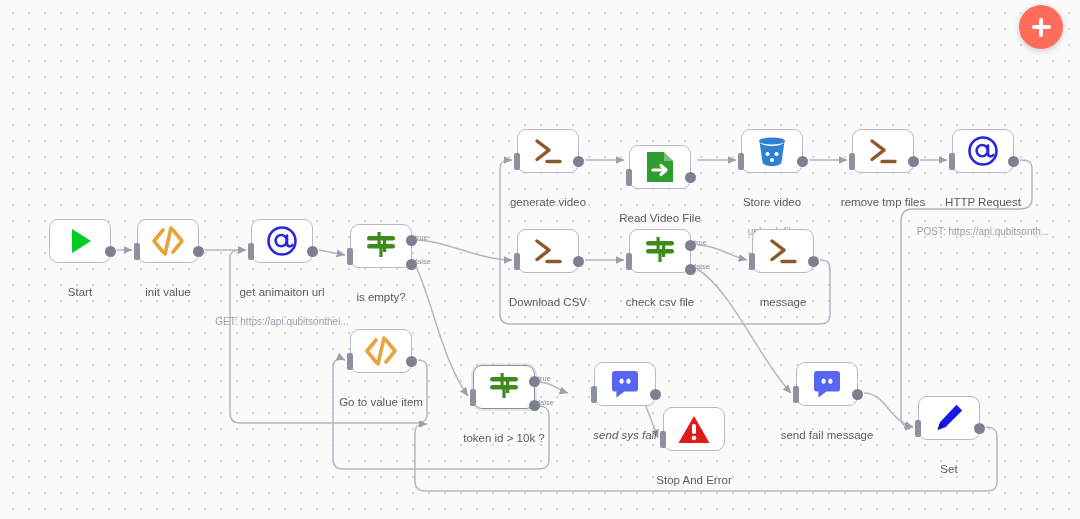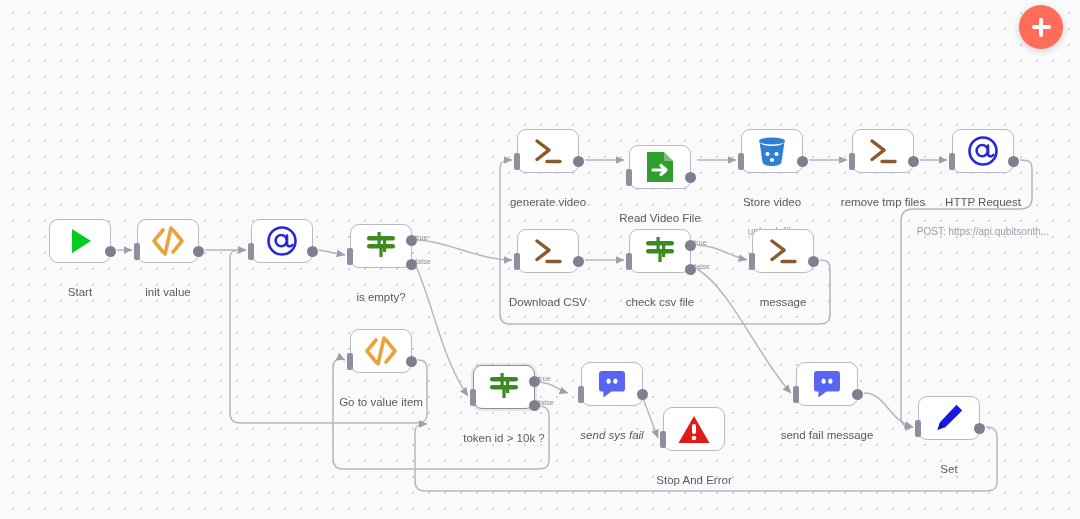--- a/index.html
+++ b/index.html
@@ -176,20 +176,21 @@
       <div class="node" style="left: 251px; top: 219px;">
         <span class="port in single"></span>
         <span class="port out single"></span>
         <span class="glyph">
           <svg width="34" height="34" viewBox="0 0 34 34">
             <circle cx="17" cy="17" r="13.5" fill="none" stroke="#2727dd" stroke-width="2.6"></circle>
             <circle cx="16.2" cy="16.6" r="5.6" fill="none" stroke="#2727dd" stroke-width="2.6"></circle>
             <path d="M22 11.5 L22 19.5 C22 22.6 25.5 23.2 27.4 21" fill="none" stroke="#2727dd" stroke-width="2.6" stroke-linecap="round"></path>
           </svg>
         </span>
+        <span class="caption"><span>get animaiton url</span><span class="subcaption">GET: https://api.qubitsonthei...</span></span>
       </div>
       <div class="node" style="left: 350px; top: 224px;">
         <span class="port in single"></span>
         <span class="port out t"></span>
         <span class="portlabel t">true</span>
         <span class="port out f"></span>
         <span class="portlabel f">false</span>
         <span class="glyph">
           <svg width="34" height="32" viewBox="0 0 34 32">
             <rect x="3" y="6" width="28" height="4.6" rx="2.3" fill="#3d8a1e"></rect>
@@ -323,21 +324,21 @@
           <svg width="34" height="32" viewBox="0 0 34 32">
             <rect x="3" y="6" width="28" height="4.6" rx="2.3" fill="#3d8a1e"></rect>
             <rect x="3" y="14" width="28" height="4.6" rx="2.3" fill="#3d8a1e"></rect>
             <rect x="13.5" y="2" width="3.2" height="12" fill="#3d8a1e"></rect>
             <rect x="19" y="10" width="3.2" height="12" fill="#3d8a1e"></rect>
             <rect x="15.4" y="18" width="3.2" height="9" fill="#3d8a1e"></rect>
           </svg>
         </span>
         <span class="caption"><span>token id &gt; 10k ?</span></span>
       </div>
-      <div class="node" style="left: 581px; top: 362px; font-style: italic;">
+      <div class="node" style="left: 594px; top: 362px; font-style: italic;">
         <span class="port in single"></span>
         <span class="port out single"></span>
         <span class="glyph">
           <svg width="30" height="30" viewBox="0 0 30 30">
             <path d="M5.2 2 H24.8 A3.2 3.2 0 0 1 28 5.2 V19.4 A3.2 3.2 0 0 1 24.8 22.6 H14.5 L6.4 28.6 V22.6 H5.2 A3.2 3.2 0 0 1 2 19.4 V5.2 A3.2 3.2 0 0 1 5.2 2 Z" fill="#5865f2"></path>
             <ellipse cx="11.6" cy="12.2" rx="2.1" ry="2.6" fill="#fff"></ellipse>
             <ellipse cx="18.4" cy="12.2" rx="2.1" ry="2.6" fill="#fff"></ellipse>
           </svg>
         </span>
         <span class="caption"><span>send sys fail</span></span>

